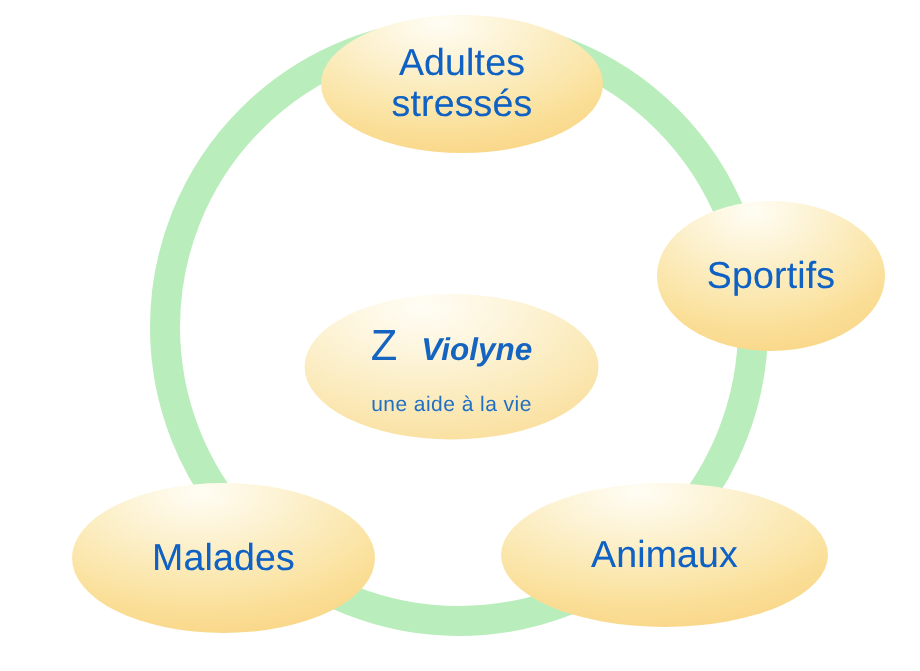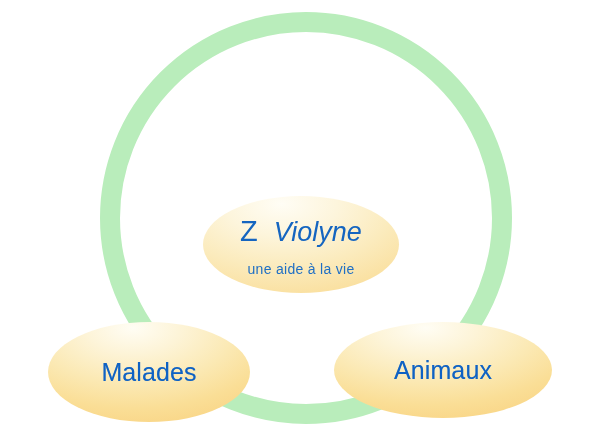--- a/index.html
+++ b/index.html
@@ -76,44 +76,51 @@
     margin-top: 2px;
   }
   .brand-z {
     color: #1565c0;
     font-size: 29px;
     font-weight: 400;
     font-family: "Liberation Sans", sans-serif;
   }
   .brand-name {
     color: #1565c0;
-    font-size: 27px;
+    font-size: 21px;
     font-style: italic;
-    font-weight: 400;
+    font-weight: 700;
     margin-left: 16px;
     font-family: "Liberation Sans", sans-serif;
   }
   .brand-tagline {
     color: #1f6fc4;
     font-size: 14px;
     font-weight: 400;
     margin-top: 13px;
     letter-spacing: 0.3px;
   }
 </style>
 </head>
 <body>
 
 <div id="diagram">
 
   <svg id="ring-layer" viewBox="0 0 613 447">
     <circle id="ring-circle" cx="306" cy="218" r="196" fill="none" stroke="#b9edbb" stroke-width="20"></circle>
   </svg>
 
+  <div class="node" id="node-adultes-stresses" style="left: 214px; top: 10px; width: 188px; height: 92px;">
+    <span class="node-label">Adultes
+stressés</span>
+  </div>
 
+  <div class="node" id="node-sportifs" style="left: 438px; top: 134px; width: 152px; height: 100px;">
+    <span class="node-label">Sportifs</span>
+  </div>
 
   <div class="node" id="node-malades" style="left: 48px; top: 322px; width: 202px; height: 100px;">
     <span class="node-label">Malades</span>
   </div>
 
   <div class="node" id="node-animaux" style="left: 334px; top: 322px; width: 218px; height: 96px;">
     <span class="node-label">Animaux</span>
   </div>
 
 

